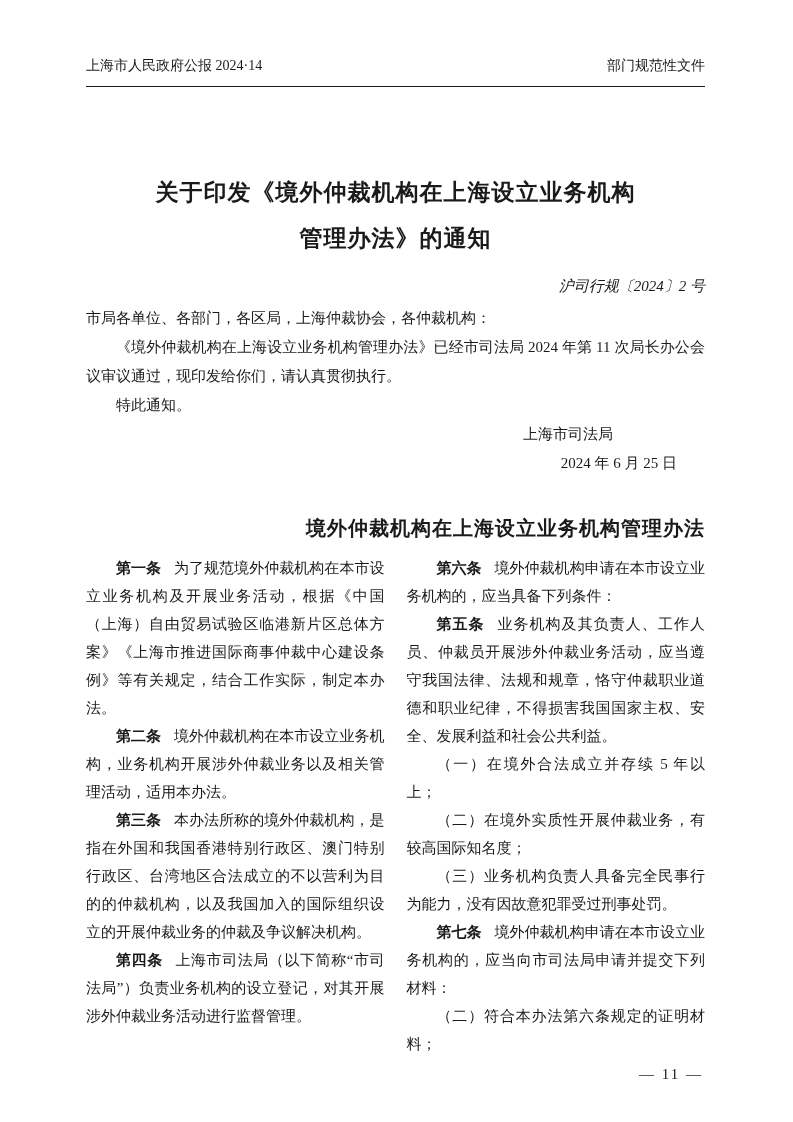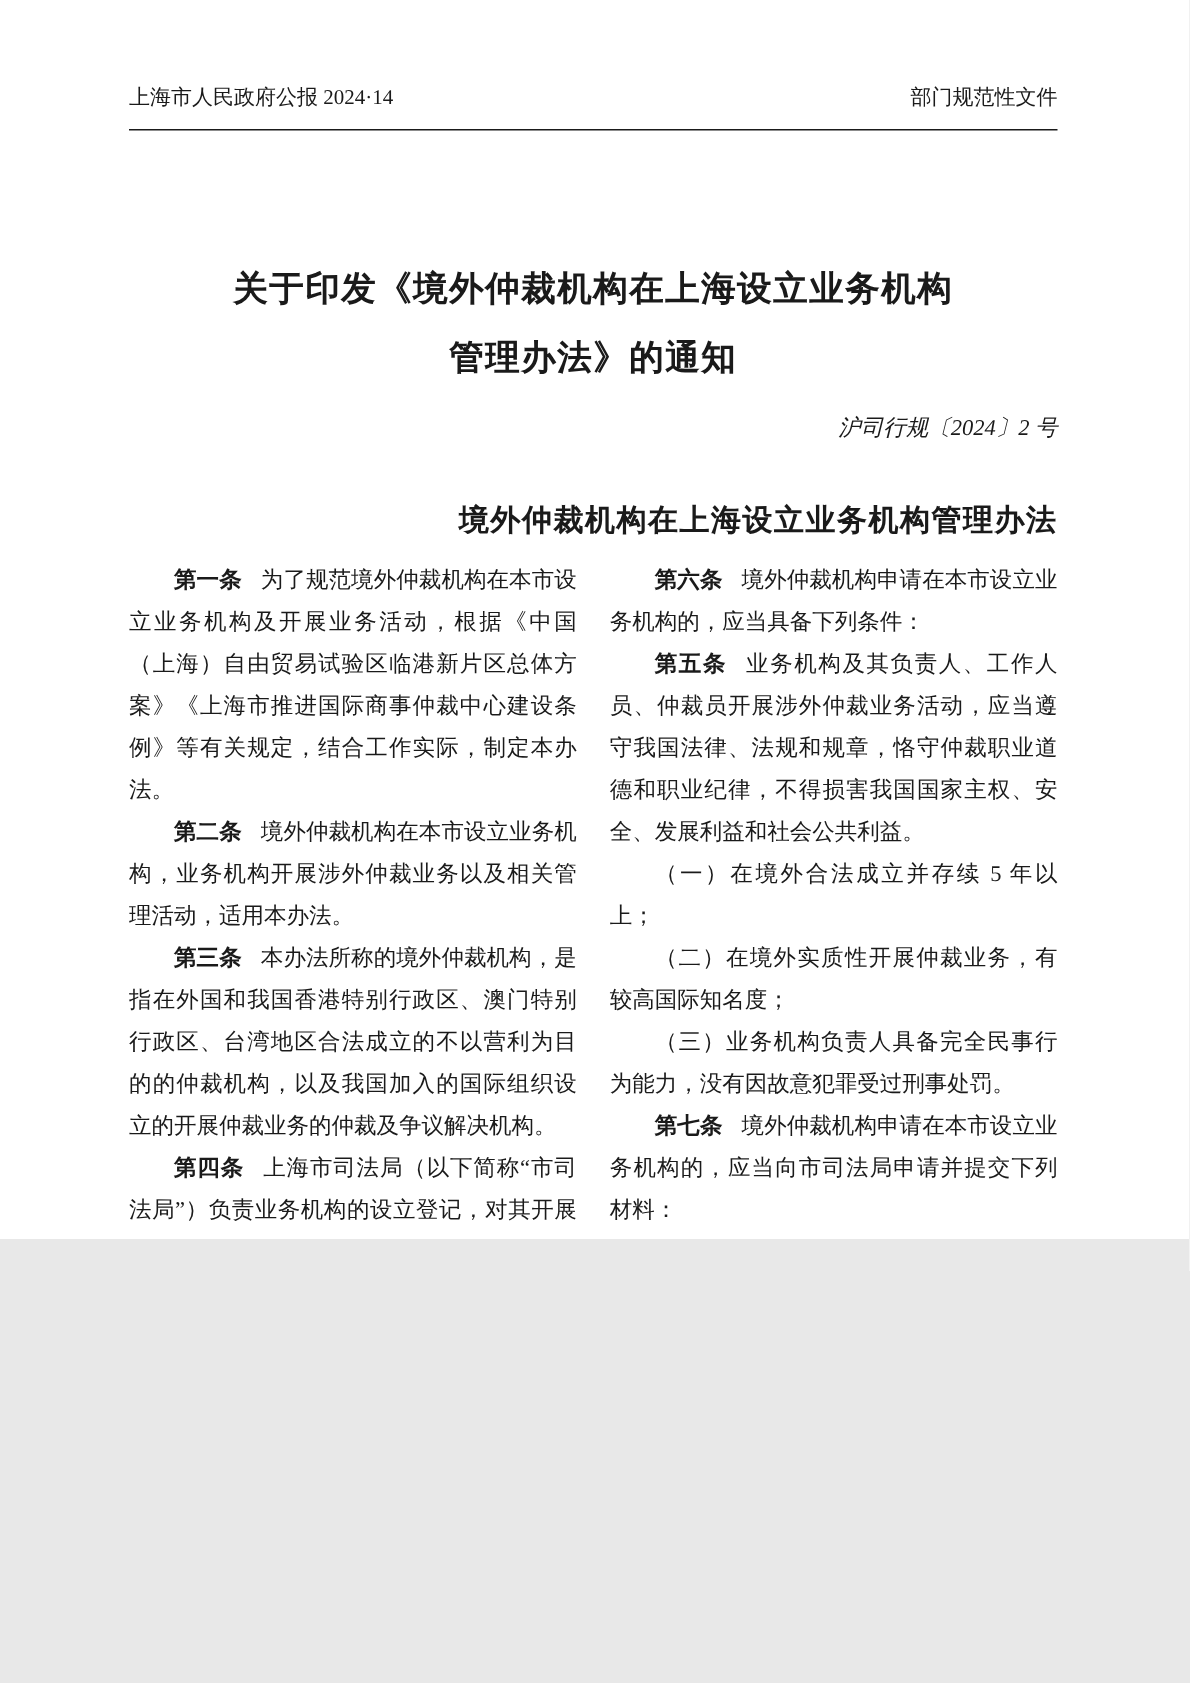--- a/index.html
+++ b/index.html
@@ -1,19 +1,19 @@
 <!DOCTYPE html>
 <html><head>
 <meta charset="utf-8">
 <style>
   html, body { margin: 0; padding: 0; background: #e8e8e8; }
   .page {
     position: relative;
     width: 793px;
-    height: 826px;
+    height: 1122px;
     margin: 0 auto;
     background: #ffffff;
     color: #1a1a1a;
     font-family: "Liberation Serif", "DejaVu Serif", serif;
     box-sizing: border-box;
     padding: 56px 88px 0 86px;
     overflow: hidden;
   }
   .running-header {
     display: flex;
@@ -89,35 +89,43 @@
     <span>部门规范性文件</span>
   </div>
 
   <div class="notice-title">
     <div>关于印发《境外仲裁机构在上海设立业务机构</div>
     <div>管理办法》的通知</div>
   </div>
 
   <div class="doc-number">沪司行规〔2024〕2 号</div>
 
+  <div class="notice-body">
+    <p class="salutation">市局各单位、各部门，各区局，上海仲裁协会，各仲裁机构：</p>
+    <p class="indent">《境外仲裁机构在上海设立业务机构管理办法》已经市司法局 2024 年第 11 次局长办公会议审议通过，现印发给你们，请认真贯彻执行。</p>
+    <p class="indent">特此通知。</p>
+    <p class="signer">上海市司法局</p>
+    <p class="sign-date">2024 年 6 月 25 日</p>
+  </div>
 
   <div class="measures-title">境外仲裁机构在上海设立业务机构管理办法</div>
 
   <div class="columns">
     <div class="col">
         <p class="article"><b>第一条</b><span>为了规范境外仲裁机构在本市设立业务机构及开展业务活动，根据《中国（上海）自由贸易试验区临港新片区总体方案》《上海市推进国际商事仲裁中心建设条例》等有关规定，结合工作实际，制定本办法。</span></p>
         <p class="article"><b>第二条</b><span>境外仲裁机构在本市设立业务机构，业务机构开展涉外仲裁业务以及相关管理活动，适用本办法。</span></p>
         <p class="article"><b>第三条</b><span>本办法所称的境外仲裁机构，是指在外国和我国香港特别行政区、澳门特别行政区、台湾地区合法成立的不以营利为目的的仲裁机构，以及我国加入的国际组织设立的开展仲裁业务的仲裁及争议解决机构。</span></p>
         <p class="article"><b>第四条</b><span>上海市司法局（以下简称“市司法局”）负责业务机构的设立登记，对其开展涉外仲裁业务活动进行监督管理。</span></p>
       </div>
     <div class="col">
         <p class="article"><b>第六条</b><span>境外仲裁机构申请在本市设立业务机构的，应当具备下列条件：</span></p>
         <p class="article"><b>第五条</b><span>业务机构及其负责人、工作人员、仲裁员开展涉外仲裁业务活动，应当遵守我国法律、法规和规章，恪守仲裁职业道德和职业纪律，不得损害我国国家主权、安全、发展利益和社会公共利益。</span></p>
         <p class="article"><span>（一）在境外合法成立并存续 5 年以上；</span></p>
         <p class="article"><span>（二）在境外实质性开展仲裁业务，有较高国际知名度；</span></p>
         <p class="article"><span>（三）业务机构负责人具备完全民事行为能力，没有因故意犯罪受过刑事处罚。</span></p>
         <p class="article"><b>第七条</b><span>境外仲裁机构申请在本市设立业务机构的，应当向市司法局申请并提交下列材料：</span></p>
+        <p class="article"><span>（二）符合本办法第六条规定的证明材料；</span></p>
       </div>
   </div>
 
   <div class="page-number">— 11 —</div>
 
 </div>
 
 </body></html>

